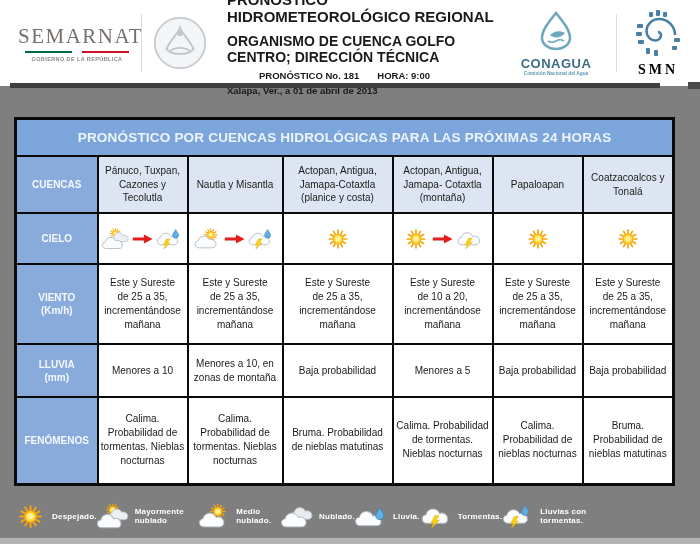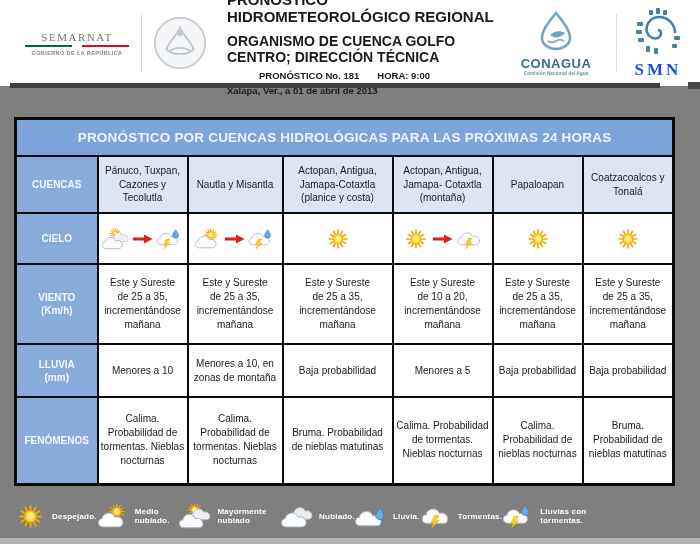--- a/index.html
+++ b/index.html
@@ -7,39 +7,39 @@
     position:relative; width:700px; height:544px; overflow:hidden;
     background:#7F7F7F; font-family:"Liberation Sans", sans-serif;
   }
   
   .topbar {
     position:absolute; top:0; left:0; width:700px; height:86px;
     background:#FFFFFF; display:flex; align-items:center;
     padding:0 6px 0 18px; box-sizing:border-box;
   }
   .semarnat { width:118px; text-align:center; }
-  .sem-name { font-family:"Liberation Serif", serif; font-size:11px; color:#77716E; letter-spacing:1.5px; }
+  .sem-name { font-family:"Liberation Serif", serif; font-size:21px; color:#77716E; letter-spacing:1.5px; }
   .tricolor { display:flex; height:2px; width:104px; margin:2px auto 3px auto; }
   .tricolor .g { flex:4.5; background:#006847; }
   .tricolor .w { flex:1;   background:#FFFFFF; }
   .tricolor .r { flex:4.5; background:#CE1126; }
   .sem-sub { font-size:5.5px; font-weight:bold; color:#8A8582; letter-spacing:.4px; }
   .vdiv { width:1px; height:58px; background:#DCDCDC; margin:0 5px; }
   .seal { width:66px; display:flex; justify-content:center; }
   .titleblock { flex:1; padding-left:14px; }
   .doc-title { font-size:15px; font-weight:bold; color:#1A1A1A; margin-bottom:8px; }
   .doc-sub   { font-size:14px; font-weight:bold; color:#1A1A1A; margin-bottom:5px; }
   .doc-line  { font-size:9.5px; font-weight:bold; color:#1A1A1A; margin-bottom:4px;padding-left:32px; }
   .doc-line .hora { margin-left:18px; }
   .doc-date  { font-size:9.5px; font-weight:bold; color:#1A1A1A; }
   .conagua { width:110px; text-align:center; }
   .conagua-name { font-size:13px; font-weight:bold; color:#3D6C85; letter-spacing:.5px; margin-top:1px; }
   .conagua-tag  { font-size:4.8px; font-weight:bold; color:#5E97B0; }
   .smn { width:72px; text-align:center; }
-  .smn-name { font-family:"Liberation Serif", serif; font-size:17px; font-weight:bold; color:#1d4ed8; letter-spacing:3px; }
+  .smn-name { font-family:"Liberation Serif", serif; font-size:14px; font-weight:bold; color:#000000; letter-spacing:3px; }
   .darkbar   { position:absolute; left:10px;  top:83px; width:650px; height:5px; background:#3E3E3E; }
   .darkbar-r { position:absolute; left:688px; top:82px; width:12px;  height:7px; background:#4A4A4A; }
   .bottom-strip { position:absolute; left:0; bottom:0; width:700px; height:6px; background:#B3B3B3; }
   
   .content { position:absolute; top:88px; left:0; width:624px; height:450px; }
   table.forecast {
     border-collapse:collapse; table-layout:fixed; width:658px;
     margin:29px 0 0 14px; background:#FFFFFF; border:3px solid #0A0A0A;
   }
   table.forecast td, table.forecast th { border:2px solid #0A0A0A; padding:1px 2px; vertical-align:middle; text-align:center; }
@@ -325,30 +325,30 @@
     <div class="legend">
   <div class="legend-item">
     <svg class="legend-icon" viewBox="0 0 40 32">
             <use href="#i-sunny"></use>
           </svg>
     <span class="legend-label">Despejado.</span>
   </div>
 
   <div class="legend-item">
     <svg class="legend-icon" viewBox="0 0 40 32">
+            <use href="#i-mostly-cloudy"></use>
+          </svg>
+    <span class="legend-label">Mayormente nublado</span>
+  </div>
+
+  <div class="legend-item">
+    <svg class="legend-icon" viewBox="0 0 40 32">
             <use href="#i-partly-cloudy"></use>
           </svg>
     <span class="legend-label">Medio nublado.</span>
-  </div>
-
-  <div class="legend-item">
-    <svg class="legend-icon" viewBox="0 0 40 32">
-            <use href="#i-mostly-cloudy"></use>
-          </svg>
-    <span class="legend-label">Mayormente nublado</span>
   </div>
 
   <div class="legend-item">
     <svg class="legend-icon" viewBox="0 0 40 32">
             <use href="#i-cloudy"></use>
           </svg>
     <span class="legend-label">Nublado.</span>
   </div>
 
   <div class="legend-item">

